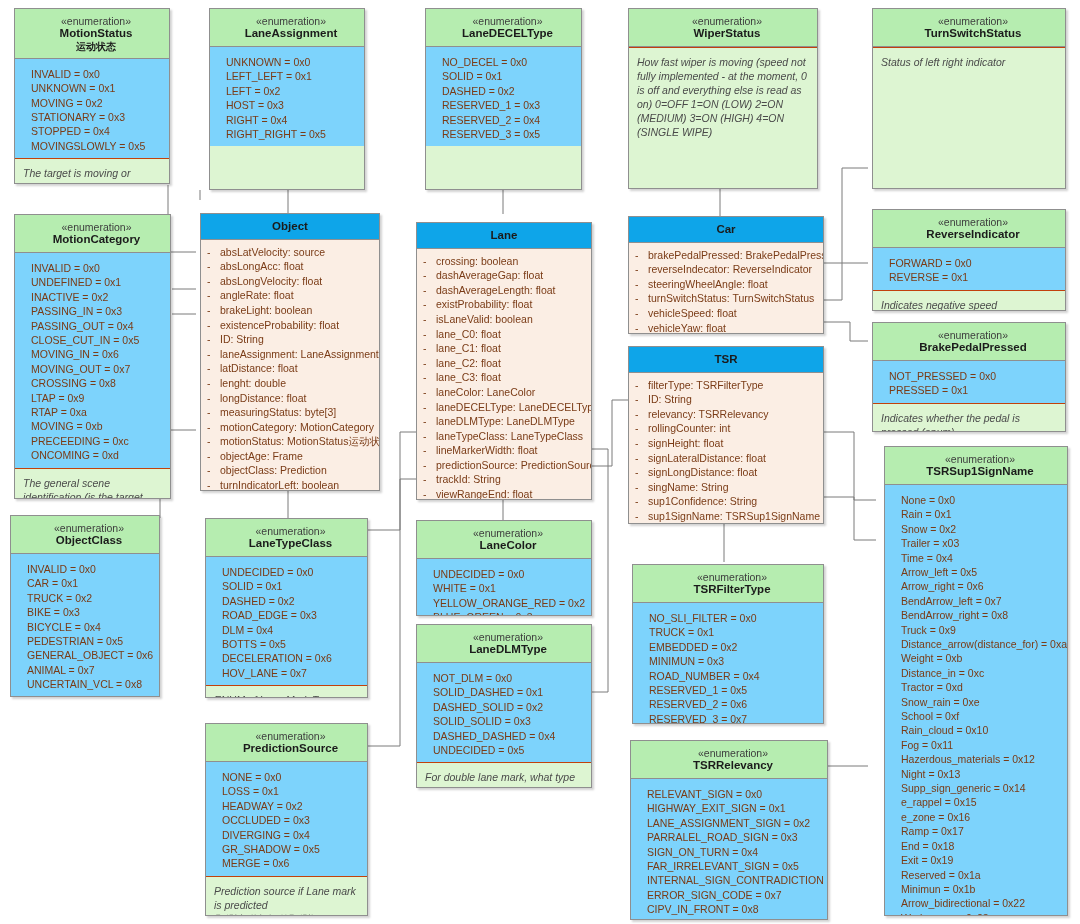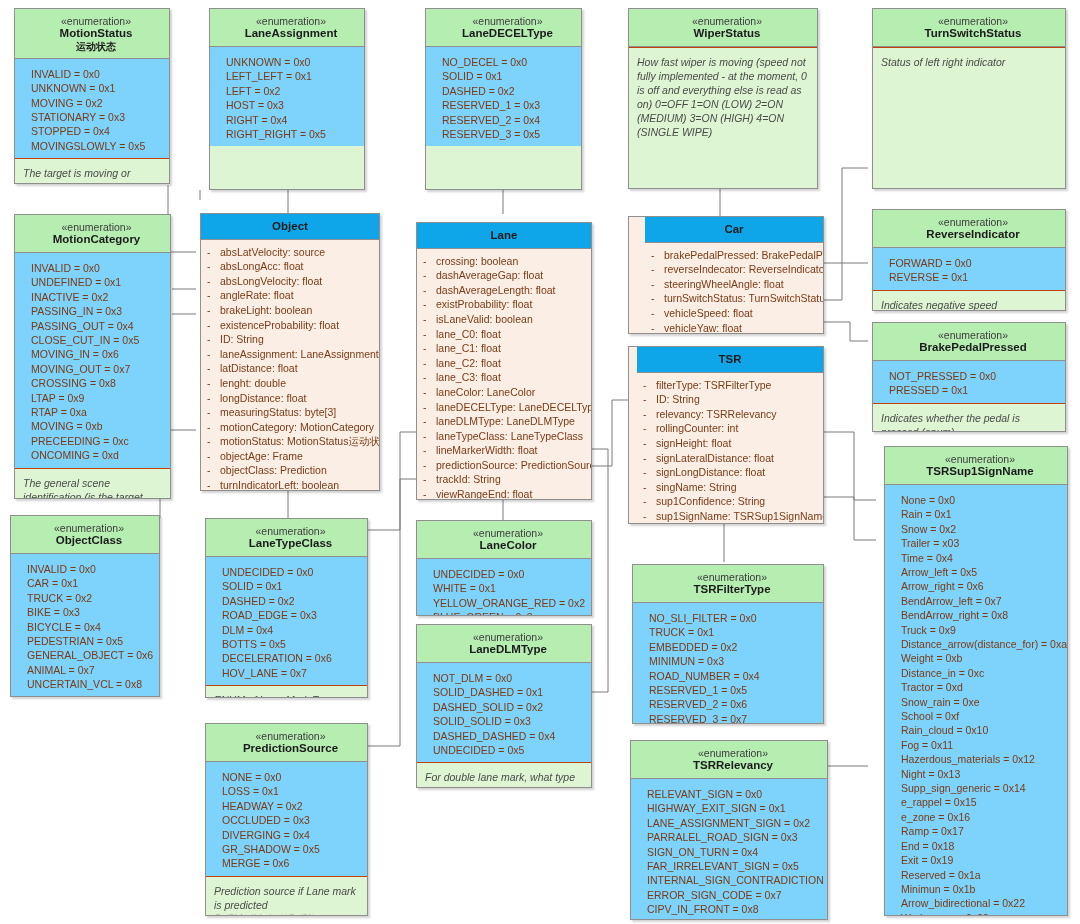--- a/index.html
+++ b/index.html
@@ -422,21 +422,21 @@
           </div>
         <div class="attr">
             <span class="vis">-</span>
             <span>viewRangeEnd: float</span>
           </div>
 
       </div>
     </div>
   </div>
 
-  <div class="uml cls" style="left:628px; top:216px; width:196px; height:118px;padding-left:16px;">
+  <div class="uml cls" style="left:628px; top:216px; width:196px; height:118px;">
     <div class="inner">
       <div class="hdr">
         <span class="cname">Car</span>
       </div>
       <div class="body">
         <div class="attr">
             <span class="vis">-</span>
             <span>brakePedalPressed: BrakePedalPressed</span>
           </div>
         <div class="attr">
@@ -489,21 +489,21 @@
       <div class="body">
         <div class="lit">NOT_PRESSED = 0x0</div>
         <div class="lit">PRESSED = 0x1</div>
       </div>
       <div class="note">
         <div class="note-txt">Indicates whether the pedal is pressed (enum)</div>
       </div>
     </div>
   </div>
 
-  <div class="uml cls" style="left:628px; top:346px; width:196px; height:178px;padding-left:8px;">
+  <div class="uml cls" style="left:628px; top:346px; width:196px; height:178px;">
     <div class="inner">
       <div class="hdr">
         <span class="cname">TSR</span>
       </div>
       <div class="body">
         <div class="attr">
             <span class="vis">-</span>
             <span>filterType: TSRFilterType</span>
           </div>
         <div class="attr">

